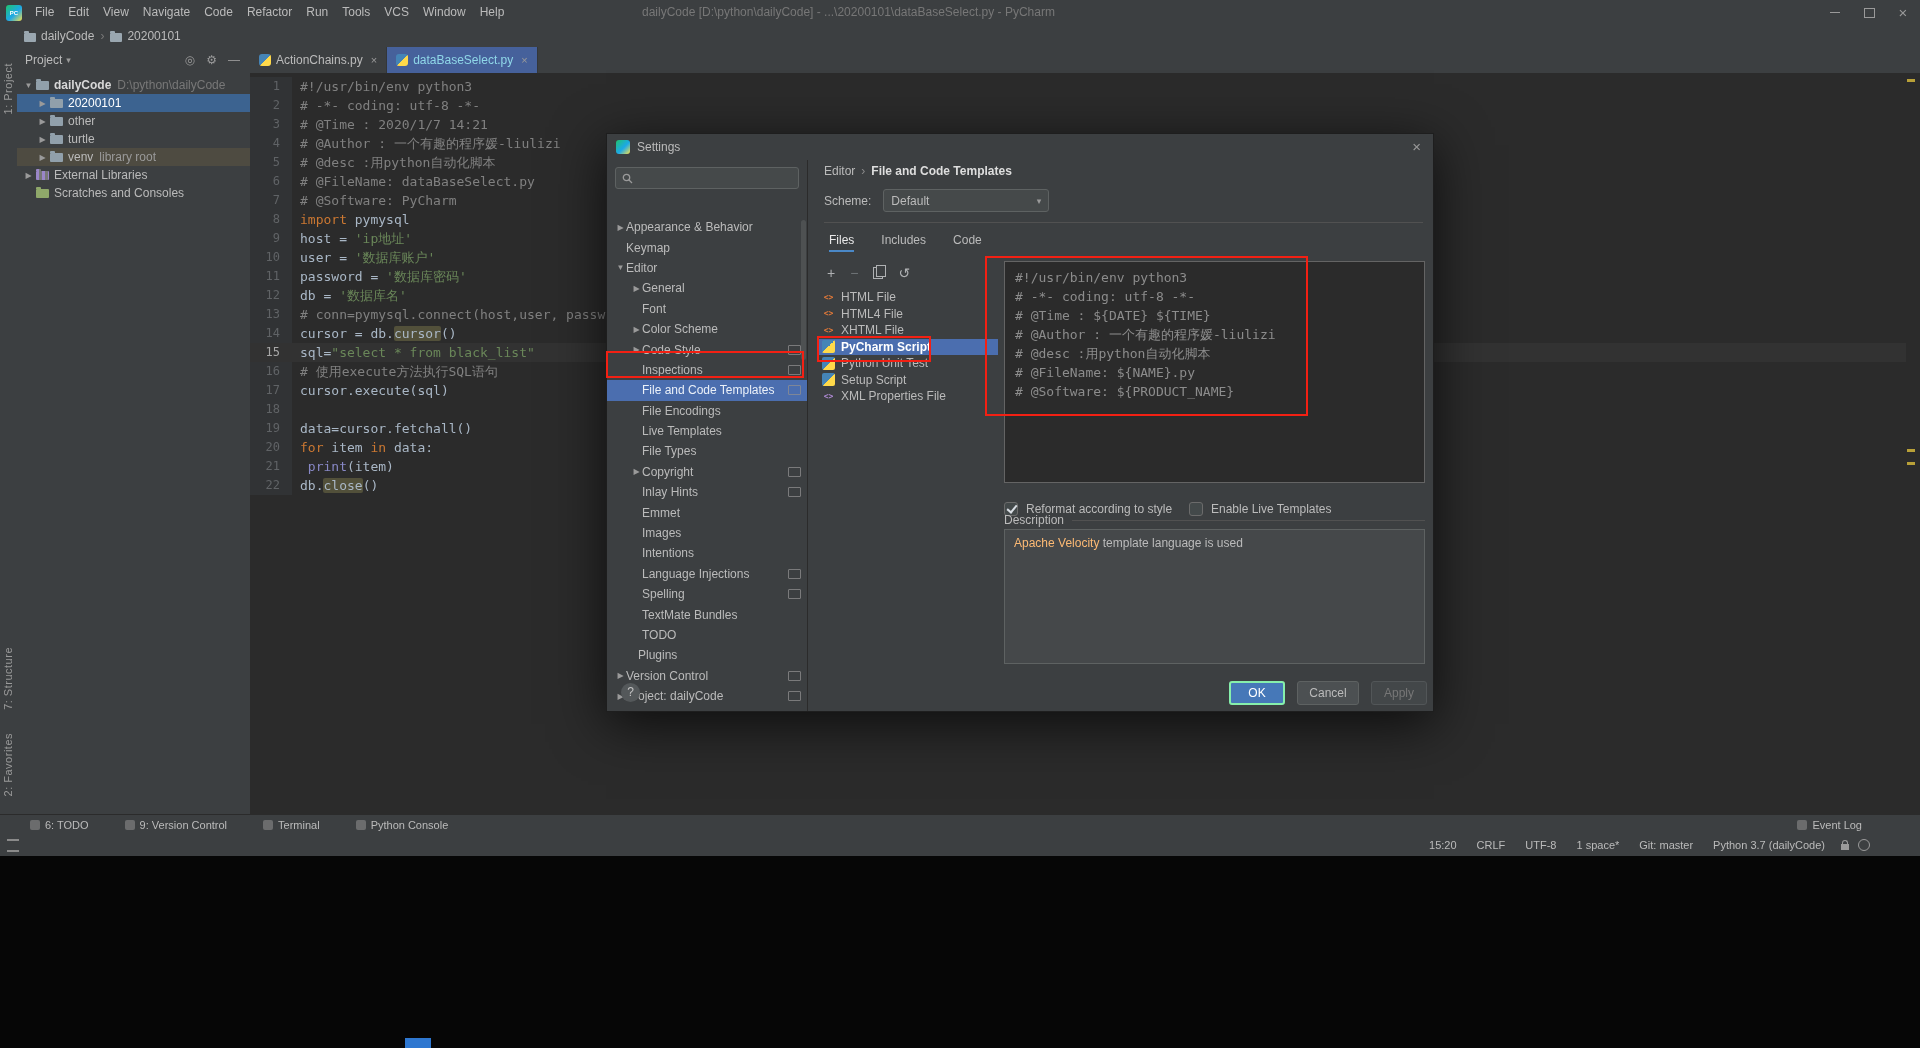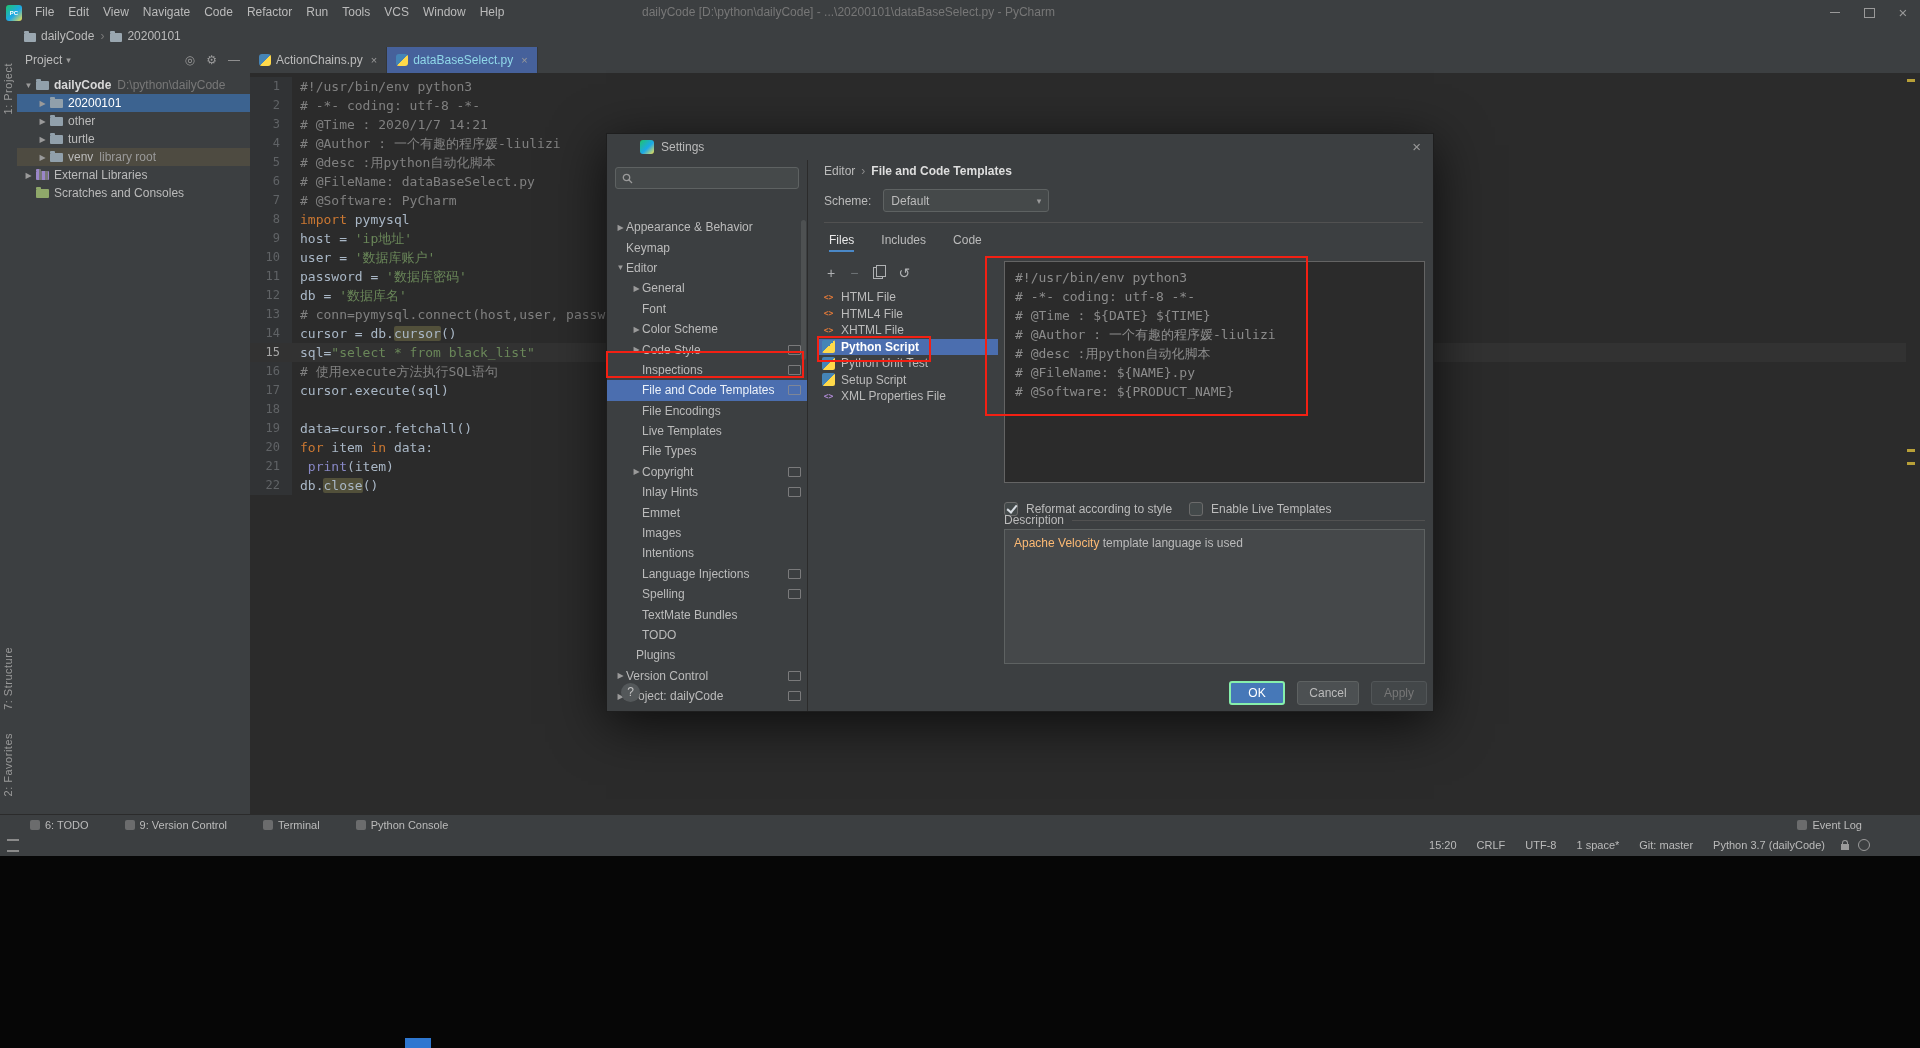--- a/index.html
+++ b/index.html
@@ -92,21 +92,21 @@
   .sb-lock::before{content:"";position:absolute;top:-4px;left:1px;width:4px;height:4px;border:1.5px solid #9a9a9a;border-bottom:none;border-radius:3px 3px 0 0;}
   .sb-face{width:10px;height:10px;border:1.5px solid #9a9a9a;border-radius:50%;}
 
   
   .desktop{position:absolute;left:0;top:856px;width:1920px;height:192px;background:#060606;}
   .task-hint{position:absolute;left:405px;top:1038px;width:26px;height:10px;background:#2e77d0;}
 
   
   .dialog{position:absolute;left:606px;top:133px;width:826px;height:577px;background:#3c3f41;border:1px solid #1e1e1e;
     box-shadow:0 12px 50px rgba(0,0,0,.7);font-size:12px;color:#bbb;z-index:10;}
-  .dlg-title{height:26px;display:flex;align-items:center;padding:0 9px;gap:7px;margin-left:24px;}
+  .dlg-title{height:26px;display:flex;align-items:center;padding:0 9px;gap:7px;}
   .dlg-logo{width:14px;height:14px;border-radius:3px;background:linear-gradient(135deg,#20c46b,#1ca8e8 55%,#f7e14a);flex:none;}
   .dlg-close{position:absolute;right:12px;top:4px;font-size:15px;color:#9a9a9a;}
   .dlg-left{position:absolute;left:0;top:26px;width:200px;bottom:0;border-right:1px solid #2b2b2b;}
   .search{margin:7px 8px;height:20px;border:1px solid #5e6262;border-radius:3px;background:#45494a;display:flex;align-items:center;padding:0 6px;gap:5px;}
   .s-tree{position:absolute;top:57px;left:0;right:0;bottom:4px;overflow:hidden;}
   .s-row{height:20.4px;display:flex;align-items:center;white-space:nowrap;}
   .s-row.selected{background:#4b6eaf;color:#eaf0f8;}
   .s-arrow{width:11px;font-size:8px;color:#9a9a9a;text-align:center;flex:none;}
   .s-badge{margin-left:auto;margin-right:6px;width:11px;height:8px;border:1px solid #8f8f8f;border-radius:1px;flex:none;opacity:.75;}
   .s-scroll{position:absolute;right:1px;top:60px;width:5px;height:140px;background:#5a5d5e;border-radius:3px;opacity:.6;}
@@ -492,21 +492,21 @@
           <span class="s-badge"></span>
         </div>
         <div class="s-row" style="padding-left: 24px;">
           <span class="s-arrow"></span>
           <span class="lbl">TextMate Bundles</span>
         </div>
         <div class="s-row" style="padding-left: 24px;">
           <span class="s-arrow"></span>
           <span class="lbl">TODO</span>
         </div>
-        <div class="s-row" style="padding-left: 8px; margin-left: 10px;">
+        <div class="s-row" style="padding-left: 20px;">
           <span class="s-arrow"></span>
           <span class="lbl">Plugins</span>
         </div>
         <div class="s-row" style="padding-left: 8px;">
           <span class="s-arrow">▶</span>
           <span class="lbl">Version Control</span>
           <span class="s-badge"></span>
         </div>
         <div class="s-row" style="padding-left: 8px;">
           <span class="s-arrow">▶</span>
@@ -548,21 +548,21 @@
         <div class="t-row">
           <span class="tpl-ic html">&lt;&gt;</span>
           <span>HTML4 File</span>
         </div>
         <div class="t-row">
           <span class="tpl-ic html">&lt;&gt;</span>
           <span>XHTML File</span>
         </div>
         <div class="t-row selected">
           <span class="tpl-ic python"></span>
-          <b>Python Script</b>
+          <b>PyCharm Script</b>
         </div>
         <div class="t-row">
           <span class="tpl-ic python"></span>
           <span>Python Unit Test</span>
         </div>
         <div class="t-row">
           <span class="tpl-ic python"></span>
           <span>Setup Script</span>
         </div>
         <div class="t-row">

